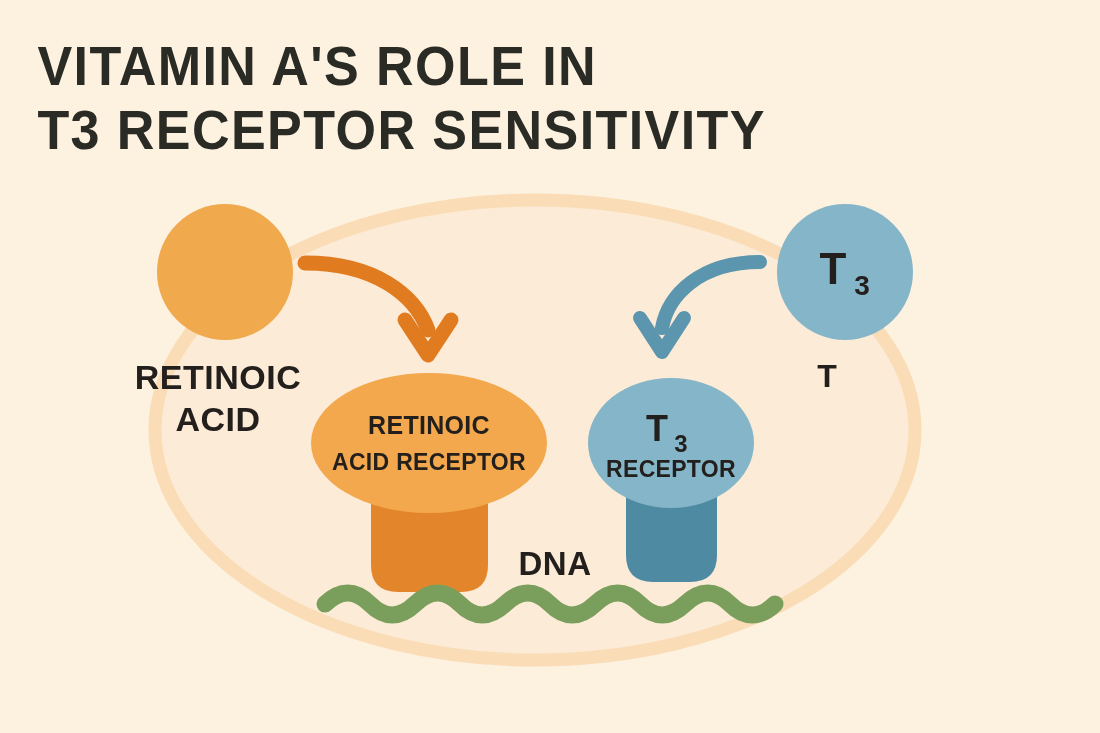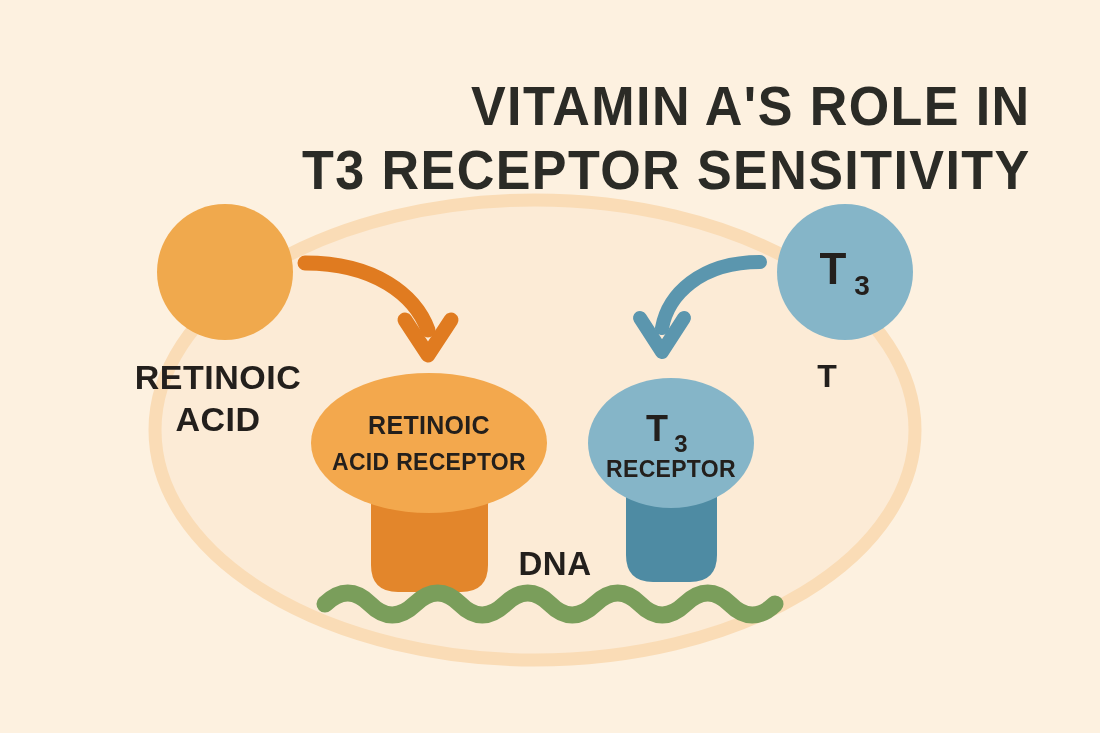--- a/index.html
+++ b/index.html
@@ -12,23 +12,22 @@
   }
   #stage{
     position:absolute;
     left:0;top:0;
     width:1100px;height:733px;
   }
   .title-wrap{
     position:absolute;
     left:0; top:34px;
     width:1068px;
-    text-align:right;
+    text-align:left;
     pointer-events:none;
-    margin-top:40px;
   }
   .title-line{
     display:block;
     font-family:"Liberation Sans", sans-serif;
     font-weight:700;
     font-size:56px;
     line-height:64px;
     letter-spacing:1.5px;
     color:#2B2B26;
     transform:scaleX(0.93);

